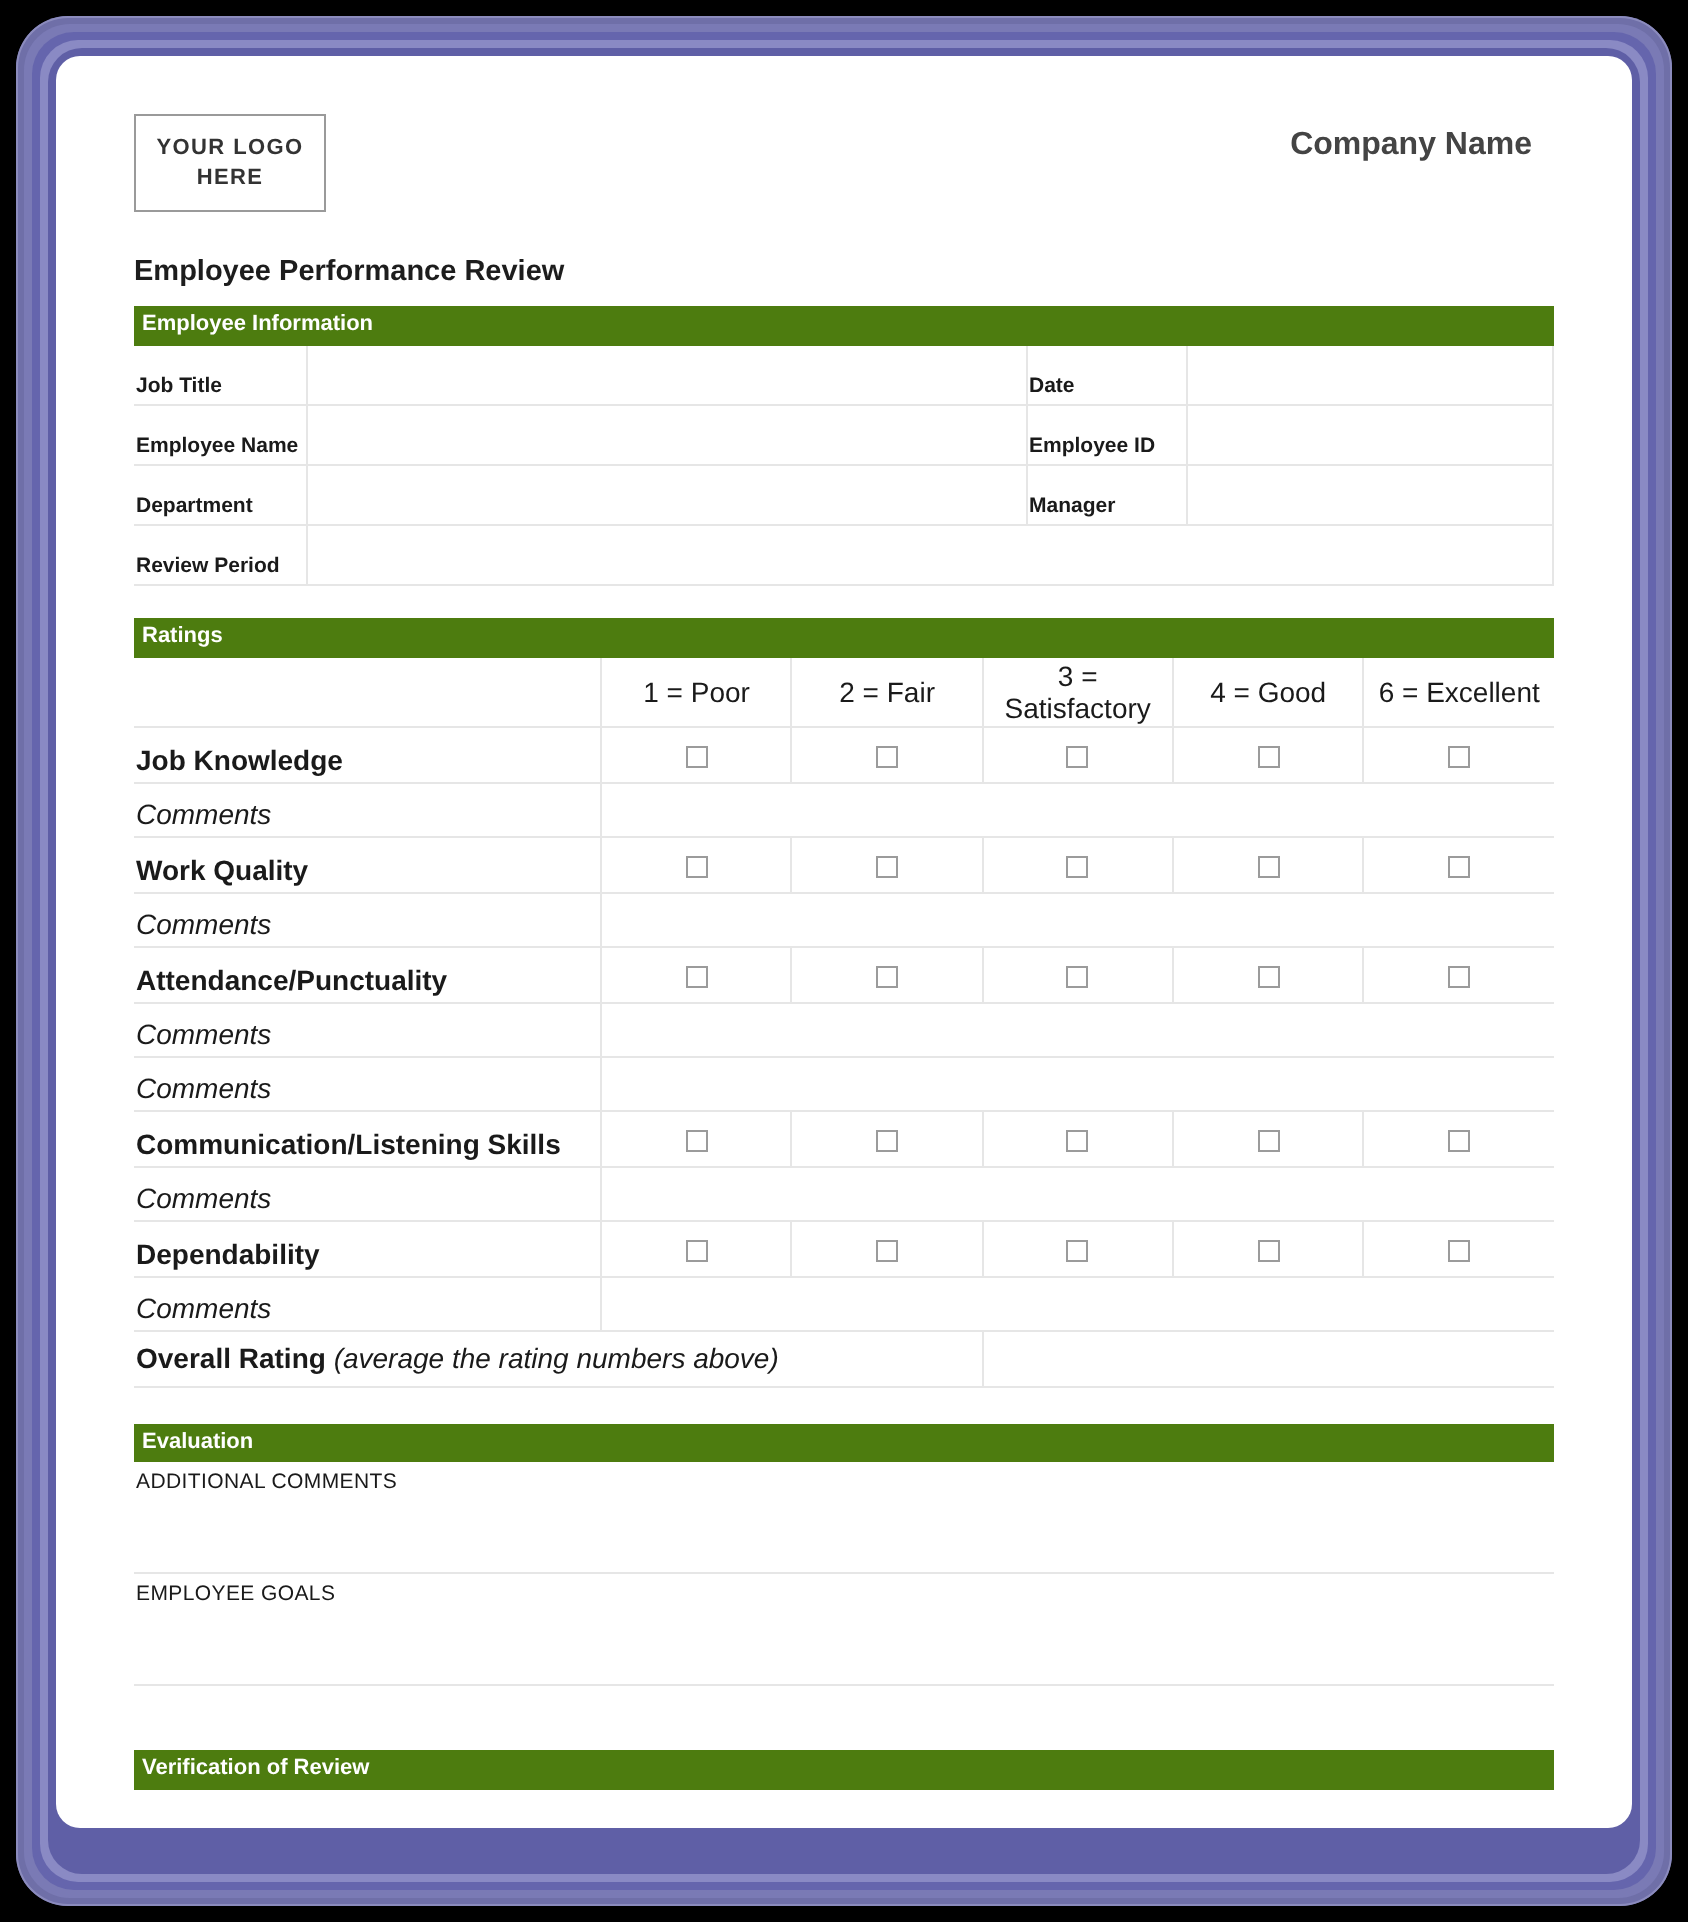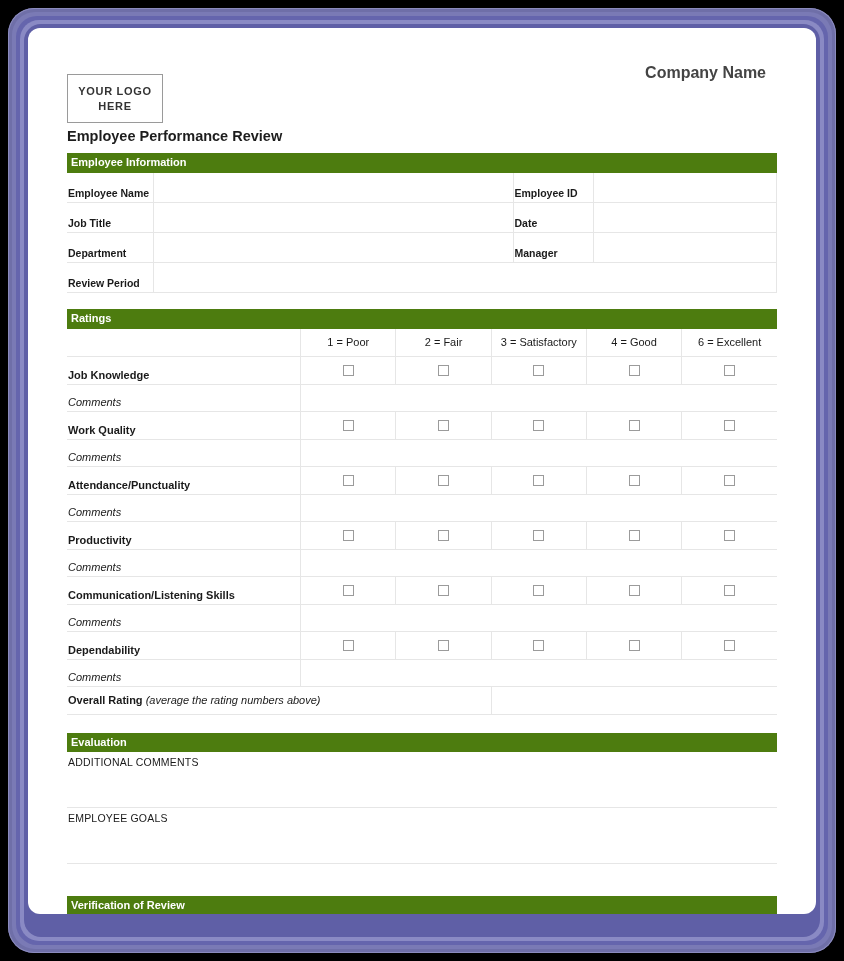--- a/index.html
+++ b/index.html
@@ -82,21 +82,21 @@
   }
 
   
   .doc-header {
     position: relative;
     height: 78px;
   }
   .logo-box {
     position: absolute;
     left: 0;
-    top: 24px;
+    top: 7px;
     width: 94px;
     height: 47px;
     border: 1px solid #9a9a9a;
     display: flex;
     flex-direction: column;
     align-items: center;
     justify-content: center;
     line-height: 1.28;
   }
   .logo-line {
@@ -160,21 +160,21 @@
 
   
   table.ratings {
     width: 100%;
     border-collapse: collapse;
     table-layout: fixed;
     margin-top: 0;
   }
   table.ratings td {
     border-bottom: 1px solid #e6e6e6;
-    font-size: 11px;
+    font-size: 14px;
     color: #1a1a1a;
   }
   .rt-crit { width: 233px; }
   .rt-col  { width: 95px; }
   td.scale-head {
     text-align: center;
     height: 25px;
     vertical-align: middle;
     border-left: 1px solid #e6e6e6;
     font-size: 10.5px;
@@ -274,29 +274,29 @@
     <div class="section-bar">Employee Information</div>
     <table class="form">
       <colgroup>
         <col class="ei-c1">
           <col class="ei-c2">
           <col class="ei-c3">
           <col class="ei-c4">
       </colgroup>
       <tbody>
         <tr>
+          <td class="lbl">Job Title</td>
+          <td></td>
+          <td class="lbl">Date</td>
+          <td class="nor"></td>
+        </tr>
+        <tr>
           <td class="lbl">Employee Name</td>
           <td></td>
           <td class="lbl">Employee ID</td>
-          <td class="nor"></td>
-        </tr>
-        <tr>
-          <td class="lbl">Job Title</td>
-          <td></td>
-          <td class="lbl">Date</td>
           <td class="nor"></td>
         </tr>
         <tr>
           <td class="lbl">Department</td>
           <td></td>
           <td class="lbl">Manager</td>
           <td class="nor"></td>
         </tr>
         <tr>
           <td class="lbl">Review Period</td>
@@ -361,28 +361,20 @@
           <td class="cbx"><span class="checkbox"></span></td>
           <td class="cbx"><span class="checkbox"></span></td>
           <td class="cbx"><span class="checkbox"></span></td>
         </tr>
         <tr>
           <td class="cmt-lbl">Comments</td>
           <td class="cmt-space" colspan="5"></td>
         </tr>
 
         <tr>
-          <td class="crit-name">Productivity</td>
-          <td class="cbx"><span class="checkbox"></span></td>
-          <td class="cbx"><span class="checkbox"></span></td>
-          <td class="cbx"><span class="checkbox"></span></td>
-          <td class="cbx"><span class="checkbox"></span></td>
-          <td class="cbx"><span class="checkbox"></span></td>
-        </tr>
-        <tr>
           <td class="cmt-lbl">Comments</td>
           <td class="cmt-space" colspan="5"></td>
         </tr>
 
         <tr>
           <td class="crit-name">Communication/Listening Skills</td>
           <td class="cbx"><span class="checkbox"></span></td>
           <td class="cbx"><span class="checkbox"></span></td>
           <td class="cbx"><span class="checkbox"></span></td>
           <td class="cbx"><span class="checkbox"></span></td>

